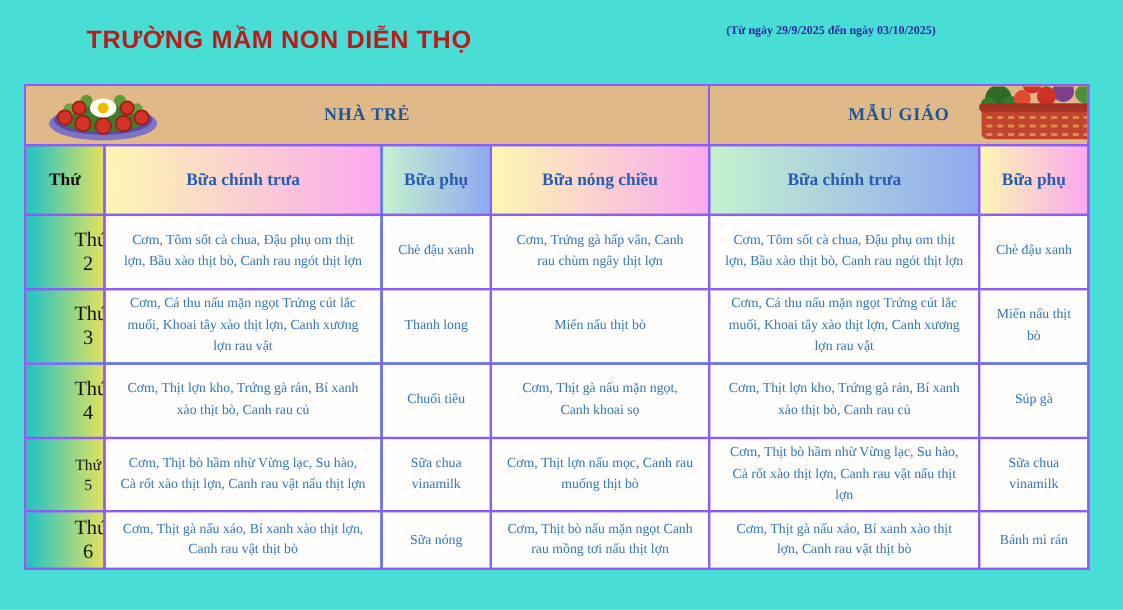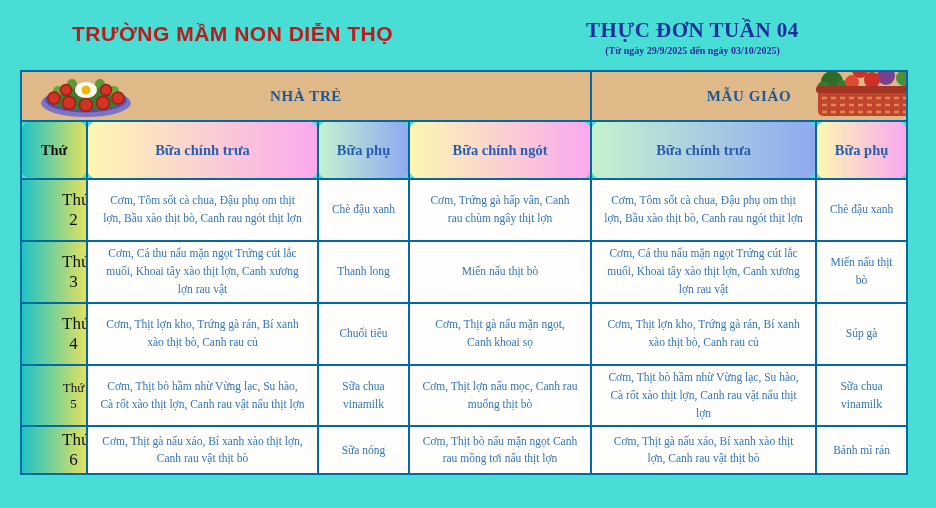--- a/index.html
+++ b/index.html
@@ -24,31 +24,31 @@
     font-size:21px;font-weight:bold;color:#1c2f9c;letter-spacing:.5px;
   }
   .menu-subtitle{
     font-size:10px;font-weight:bold;color:#2a2a9e;margin-top:2px;
   }
   table.menu{
     position:absolute;left:20px;top:70px;width:886px;
     border-collapse:collapse;table-layout:fixed;
   }
   table.menu td, table.menu th{
-    border:2px solid #0369a1;
+    border:2px solid #8b5cf6;
     text-align:center;vertical-align:middle;
     overflow:hidden;
   }
   .group-head{
     background:#dfba88;
     color:#1f5796;font-weight:bold;font-size:15px;letter-spacing:.6px;
     height:46px;position:relative;
   }
   .col-head{
-    font-weight:bold;font-size:14.5px;color:#2a5db0;height:54px;border-radius:11px;
+    font-weight:bold;font-size:14.5px;color:#2a5db0;height:54px;
   }
   .grad-teal-yellow{background:linear-gradient(90deg,#1ec3c6,#e3e15f);}
   .grad-yellow-pink{background:linear-gradient(90deg,#fcf7b2,#f9a9ef);}
   .grad-green-blue{background:linear-gradient(90deg,#c5f2cf,#8fa9f0);}
   .col-head.thu{color:#111;}
   .day-cell{
     font-size:17px;color:#111;padding-left:40px;
   }
   .day-cell.small{font-size:13px;}
   td.meal{
@@ -66,21 +66,20 @@
   }
 </style>
 </head>
 <body>
 
 <div class="stage">
 
   <div class="school-title">TRƯỜNG MẦM NON DIỄN THỌ</div>
 
   <div class="menu-title-block">
-    <div class="menu-title">THỰC ĐƠN TUẦN 04</div>
     <div class="menu-subtitle">(Từ ngày 29/9/2025 đến ngày 03/10/2025)</div>
   </div>
 
   <table class="menu">
     <colgroup>
       <col style="width:66px">
         <col style="width:231px">
         <col style="width:91px">
       <col style="width:182px">
         <col style="width:225px">
@@ -136,21 +135,21 @@
             </g>
           </svg>
         </span>
       </td>
     </tr>
 
     <tr style="height:54px">
       <td class="col-head thu grad-teal-yellow">Thứ</td>
       <td class="col-head grad-yellow-pink">Bữa chính trưa</td>
       <td class="col-head grad-green-blue">Bữa phụ</td>
-      <td class="col-head grad-yellow-pink">Bữa chính ngót</td>
+      <td class="col-head grad-yellow-pink">Bữa nóng chiều</td>
       <td class="col-head grad-green-blue">Bữa chính trưa</td>
       <td class="col-head grad-yellow-pink">Bữa phụ</td>
     </tr>
 
     <tr style="height:62px">
       <td class="day-cell grad-teal-yellow">Thứ 2</td>
       <td class="meal">Cơm, Tôm sốt cà chua, Đậu phụ om thịt lợn, Bầu xào thịt bò, Canh rau ngót thịt lợn</td>
       <td class="meal">Chè đậu xanh</td>
       <td class="meal">Cơm, Trứng gà hấp vân, Canh rau chùm ngây thịt lợn</td>
       <td class="meal">Cơm, Tôm sốt cà chua, Đậu phụ om thịt lợn, Bầu xào thịt bò, Canh rau ngót thịt lợn</td>

